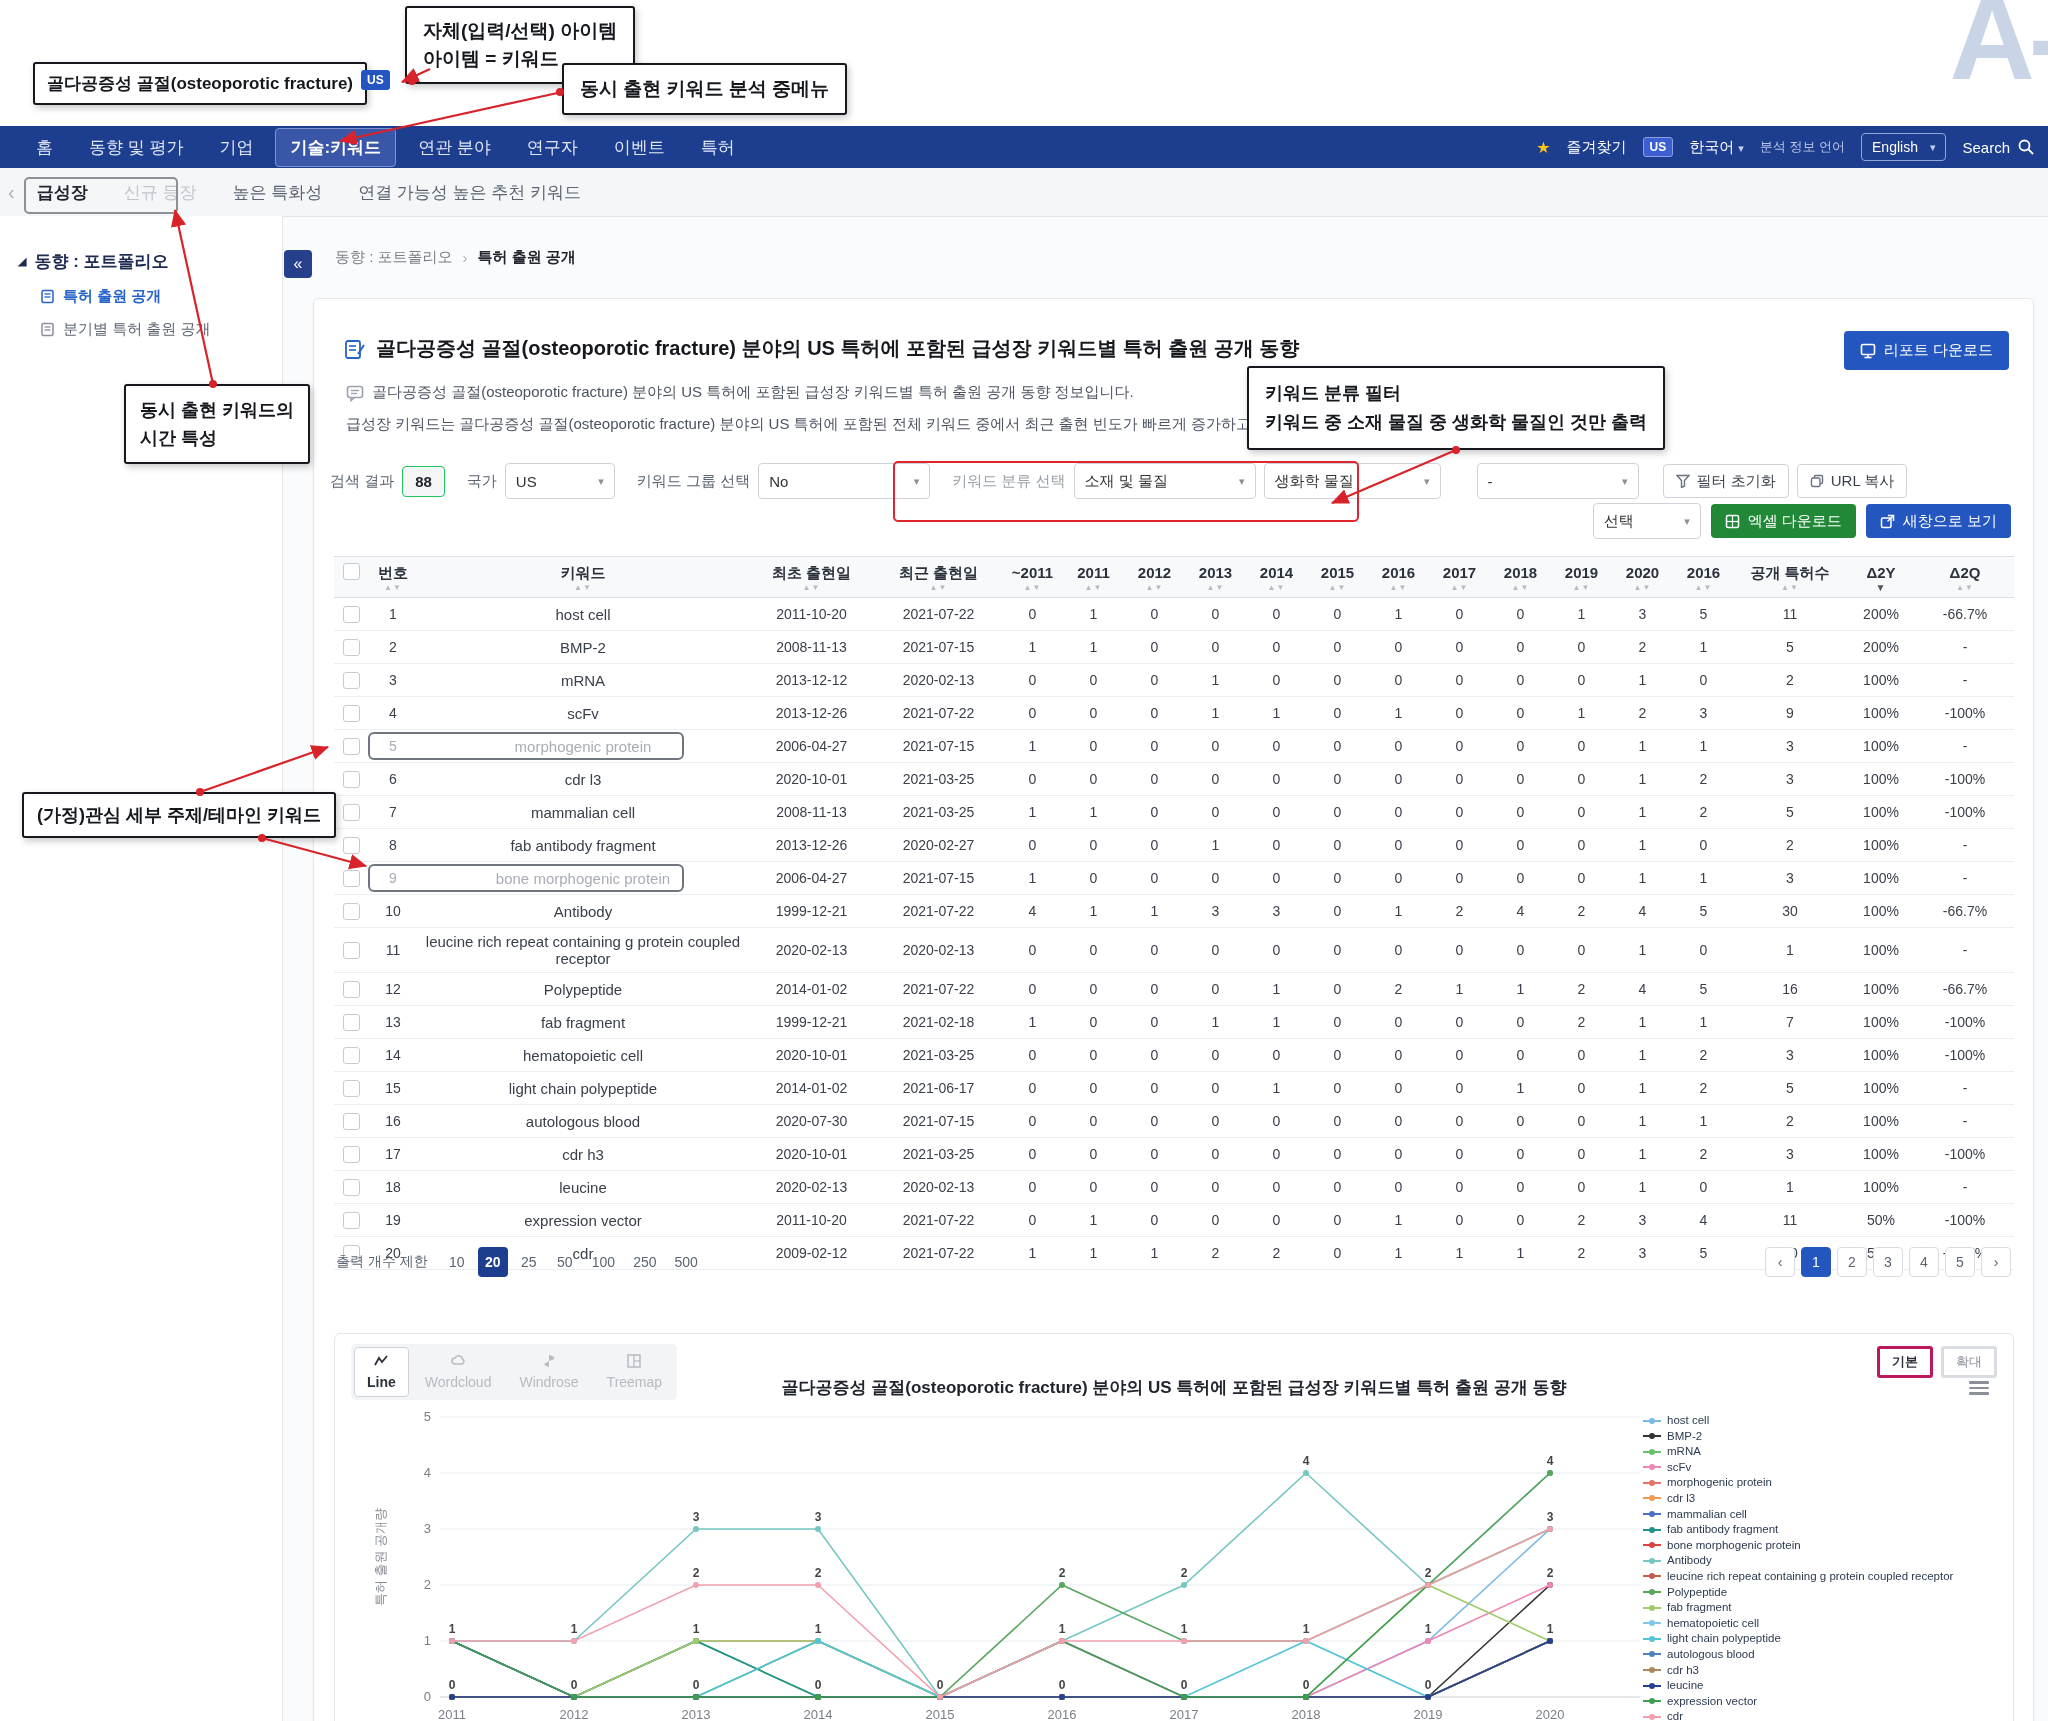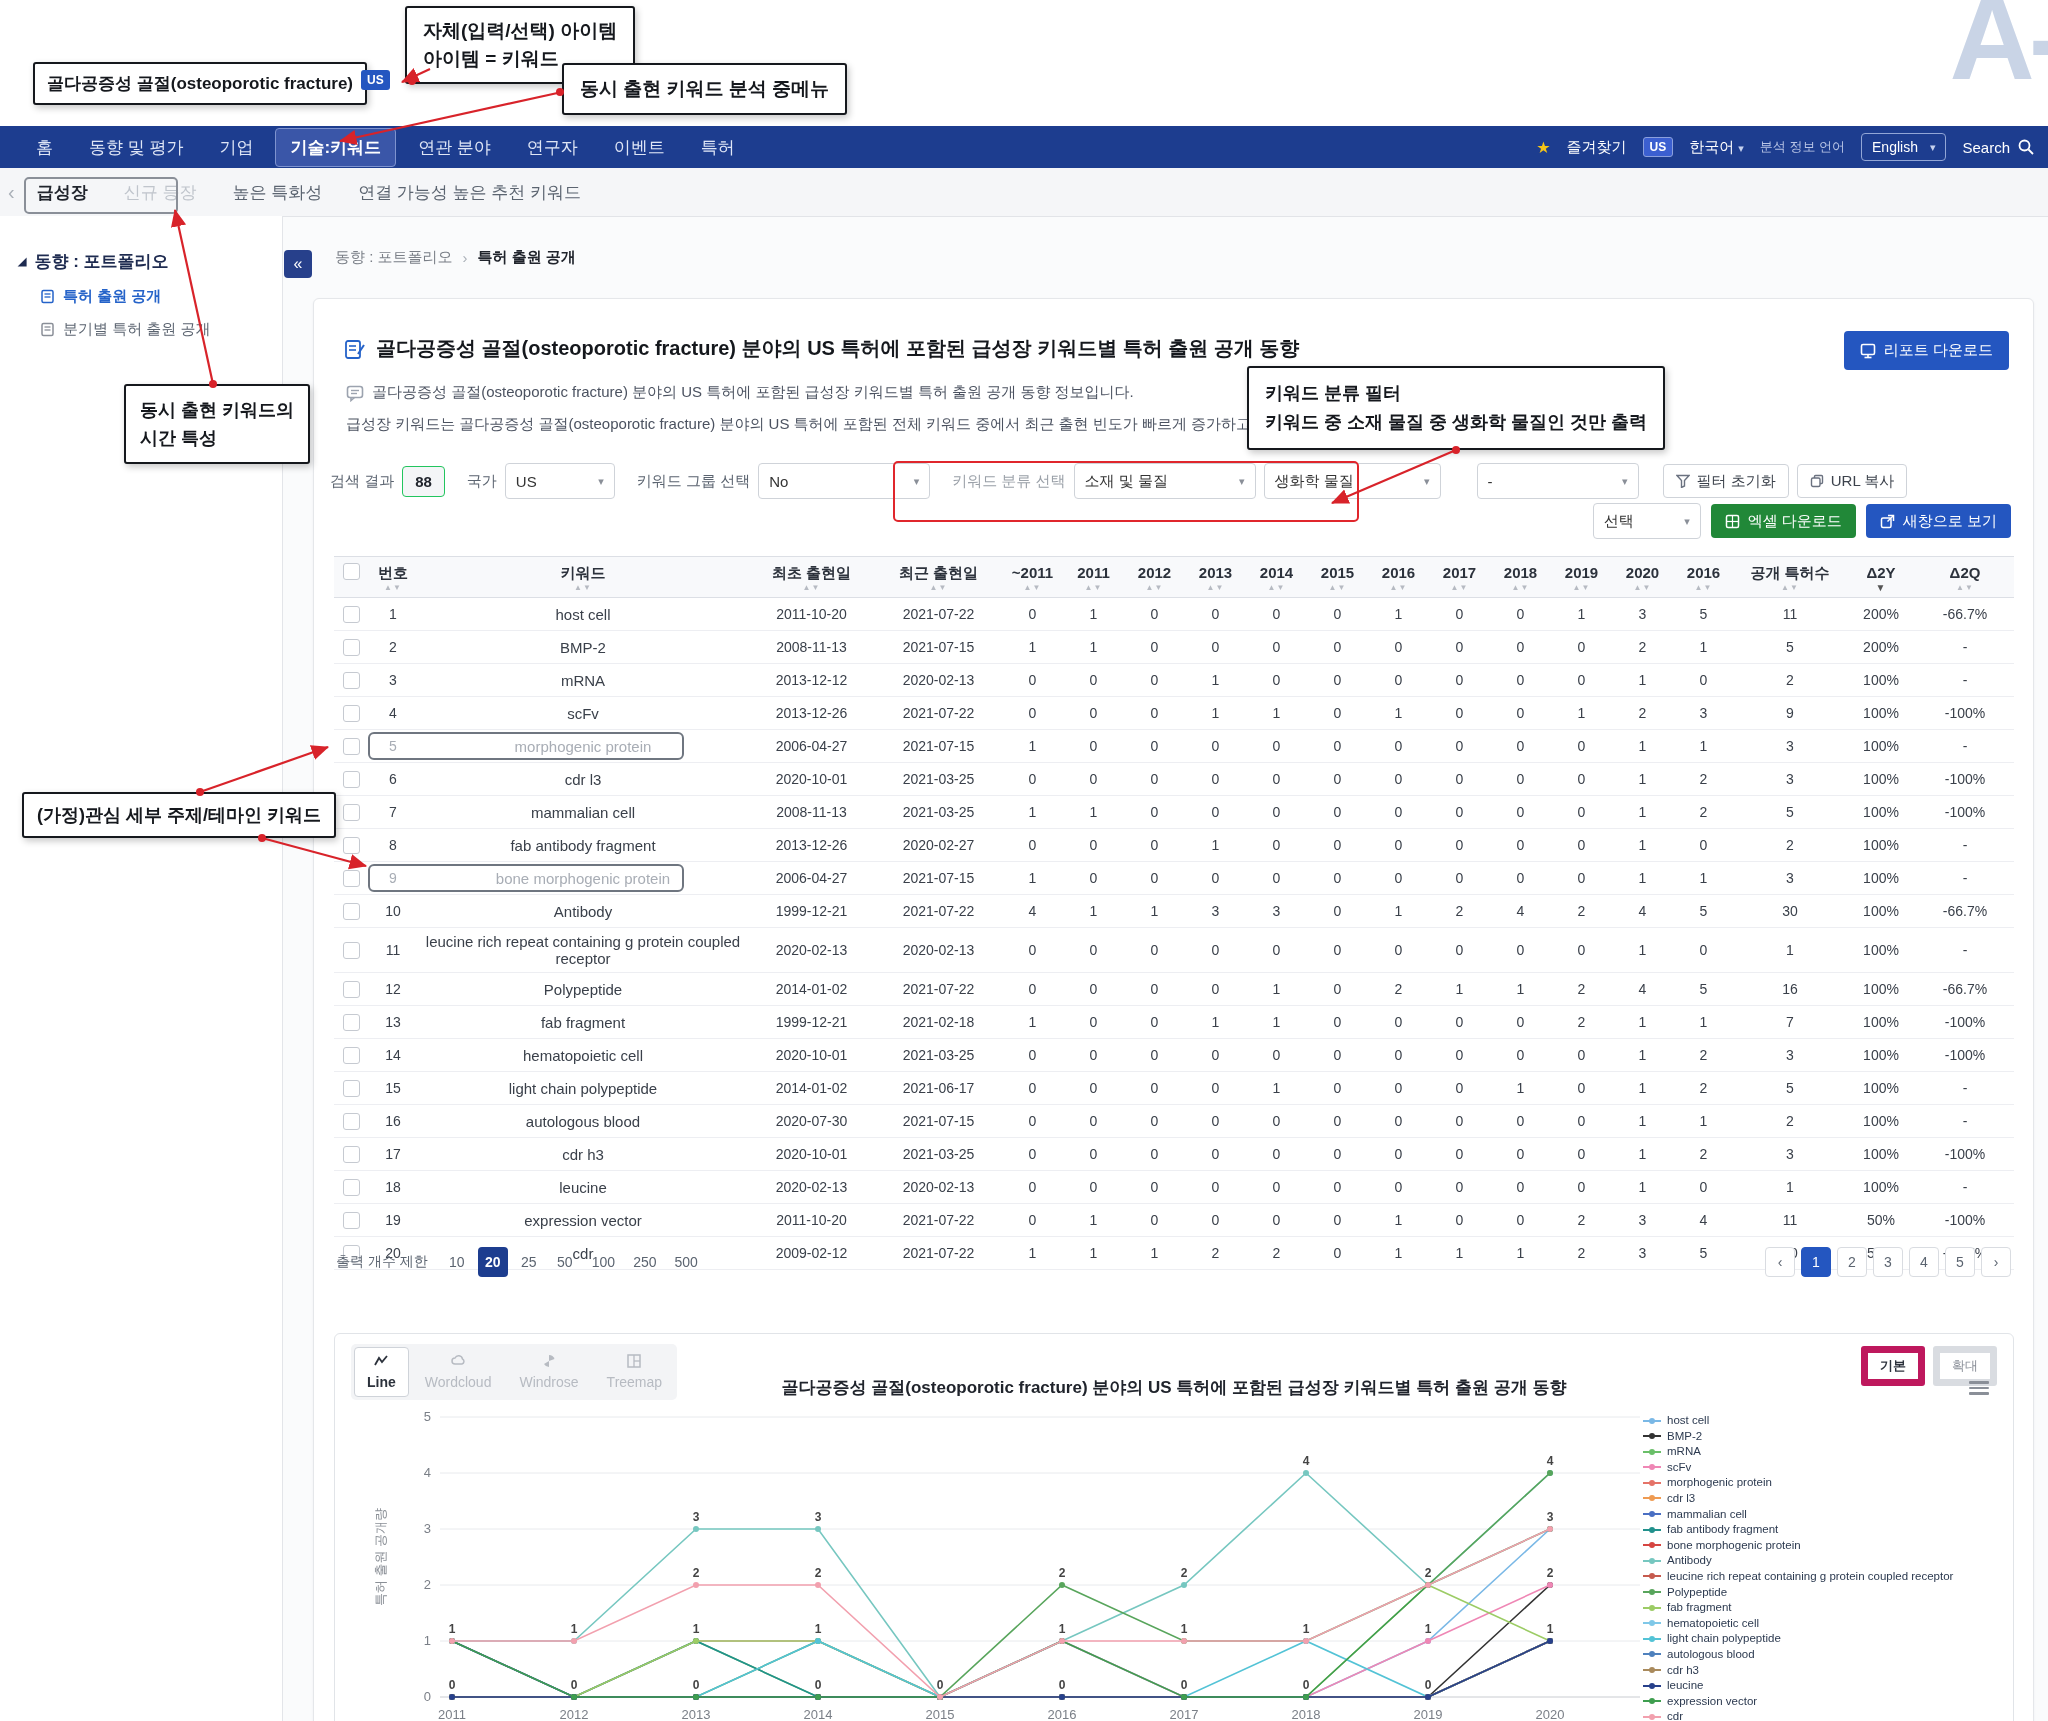--- a/index.html
+++ b/index.html
@@ -85,21 +85,21 @@
   .limit-btn.active{background:#1d3d8f;color:#fff;font-weight:bold;}
   .page-group{position:absolute;right:0;top:0;display:flex;gap:6px;}
   .page-btn{width:30px;height:30px;display:inline-flex;align-items:center;justify-content:center;border:1px solid #d9dce1;background:#fff;border-radius:4px;font-size:14px;color:#5b6470;font-family:inherit;cursor:pointer;}
   .page-btn.active{background:#2456c0;border-color:#2456c0;color:#fff;}
   
   .chart-panel{position:absolute;left:20px;top:1034px;width:1678px;height:470px;border:1px solid #e1e4e8;border-radius:6px;background:#fff;}
   .chart-tabs{position:absolute;left:16px;top:10px;display:flex;align-items:center;gap:4px;background:#f3f4f6;border-radius:5px;padding:3px;}
   .ctab{display:inline-flex;align-items:center;gap:6px;font-size:14px;color:#b7bbc2;padding:6px 12px;border-radius:4px;cursor:pointer;flex-direction:column;}
   .ctab.active{background:#fff;border:1px solid #cfd3d9;color:#2c323c;font-weight:bold;}
   .size-btns{position:absolute;right:16px;top:12px;display:flex;gap:8px;}
-  .size-btn{border:7px solid #be185d;background:#fff;border-radius:3px;padding:4px 12px;font-size:13px;font-weight:bold;color:#2c323c;font-family:inherit;cursor:pointer;}
+  .size-btn{border:3px solid #be185d;background:#fff;border-radius:3px;padding:4px 12px;font-size:13px;font-weight:bold;color:#2c323c;font-family:inherit;cursor:pointer;}
   .size-btn.lite{border-color:#d9dce1;color:#8a8f98;font-weight:normal;}
   .chart-title{position:absolute;left:0;top:42px;width:100%;text-align:center;font-size:17px;font-weight:bold;color:#20242c;}
   .hamburger{position:absolute;right:24px;top:44px;width:20px;cursor:pointer;}
   .hamburger div{height:2.5px;background:#8a8f98;margin:3px 0;border-radius:1px;}
   #chart-svg{position:absolute;left:10px;top:60px;}
   .legend{position:absolute;left:1308px;top:80px;width:364px;display:flex;flex-direction:column;gap:2.6px;}
   .legend-item{display:flex;align-items:center;gap:6px;font-size:11.5px;color:#2c3a50;line-height:13px;white-space:nowrap;cursor:pointer;}
   
   .annot{position:absolute;background:#fff;border:2px solid #15181d;border-radius:3px;font-weight:bold;color:#15181d;z-index:50;box-shadow:2px 3px 7px rgba(0,0,0,.22);}
   .annot .ln{white-space:nowrap;}

